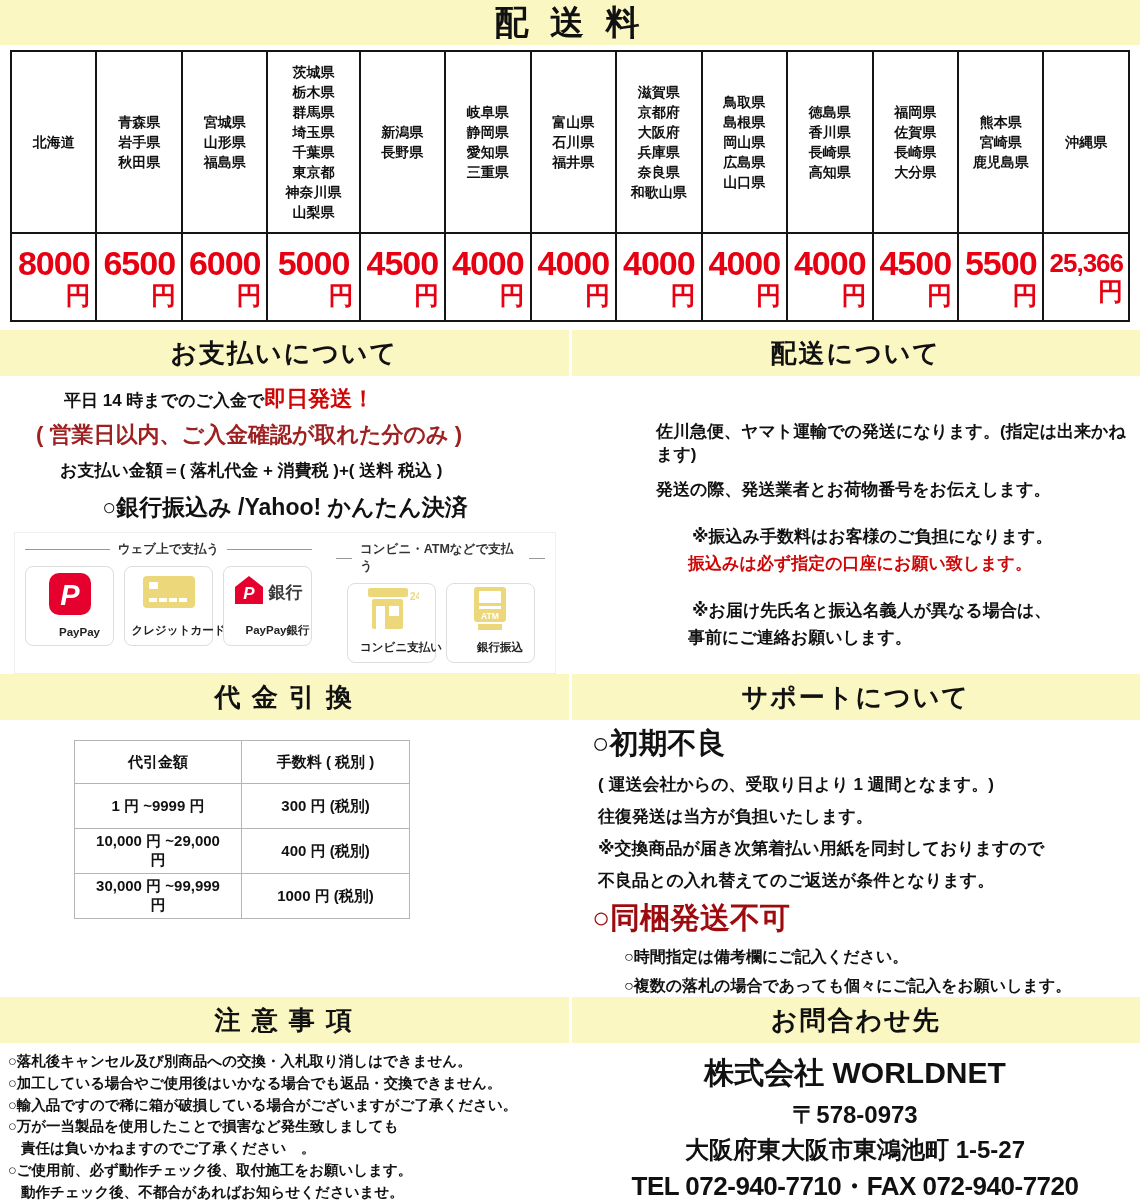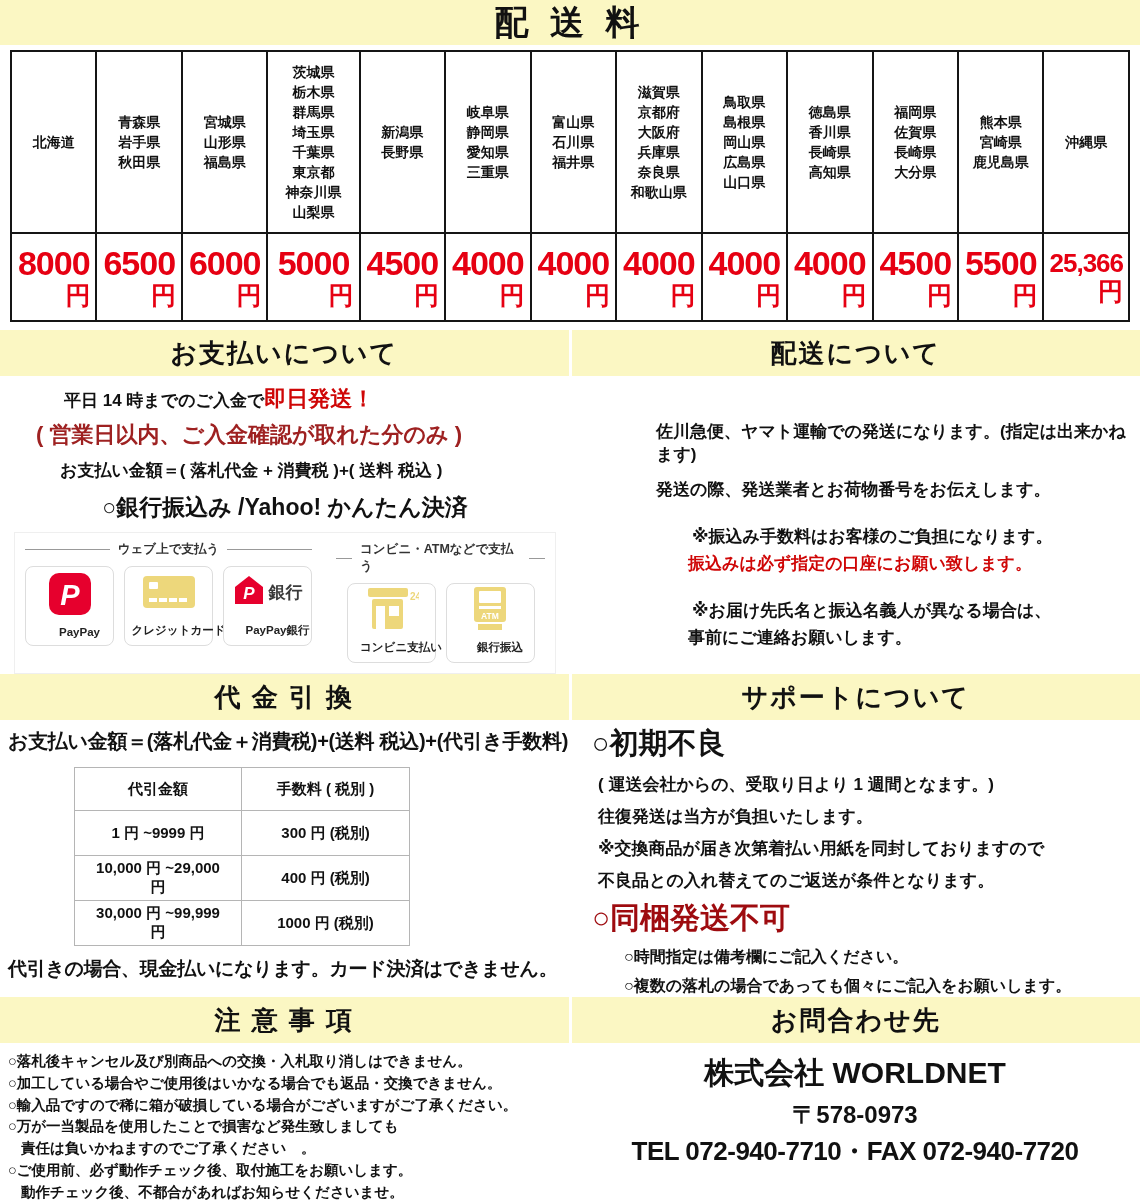--- a/index.html
+++ b/index.html
@@ -406,21 +406,20 @@
     </div>
   </div>
 
   <div class="band-row">
     <div class="band">代 金 引 換</div>
     <div class="band">サポートについて</div>
   </div>
 
   <div class="cols row2">
     <div class="colL cod">
-      <div class="cod-formula">お支払い金額＝(落札代金＋消費税)+(送料 税込)+(代引き手数料)</div>
       <table class="cod-table">
         <thead>
           <tr>
             <th class="c1">代引金額</th>
             <th class="c2">手数料 ( 税別 )</th>
           </tr>
         </thead>
         <tbody>
           <tr>
             <td>1 円 ~9999 円</td>
@@ -429,21 +428,20 @@
           <tr>
             <td>10,000 円 ~29,000 円</td>
             <td>400 円 (税別)</td>
           </tr>
           <tr>
             <td>30,000 円 ~99,999 円</td>
             <td>1000 円 (税別)</td>
           </tr>
         </tbody>
       </table>
-      <div class="cod-note">代引きの場合、現金払いになります。カード決済はできません。</div>
     </div>
 
     <div class="colR support">
       <div class="sup-title">○初期不良</div>
       <div class="sup-line">( 運送会社からの、受取り日より 1 週間となます。)</div>
       <div class="sup-line">往復発送は当方が負担いたします。</div>
       <div class="sup-line">※交換商品が届き次第着払い用紙を同封しておりますので</div>
       <div class="sup-line">不良品との入れ替えてのご返送が条件となります。</div>
       <div class="sup-nobundle">○同梱発送不可</div>
       <div class="sup-sub">○時間指定は備考欄にご記入ください。</div>
@@ -466,18 +464,19 @@
         <li class="indent">責任は負いかねますのでご了承ください　。</li>
         <li>○ご使用前、必ず動作チェック後、取付施工をお願いします。</li>
         <li class="indent">動作チェック後、不都合があればお知らせくださいませ。</li>
 
       </ul>
     </div>
 
     <div class="colR contact">
       <div class="company">株式会社 WORLDNET</div>
       <div class="zip">〒578-0973</div>
+      <div class="addr">大阪府東大阪市東鴻池町 1-5-27</div>
       <div class="telfax">TEL 072-940-7710・FAX 072-940-7720</div>
 
     </div>
   </div>
 
 </div>
 
 </body></html>

